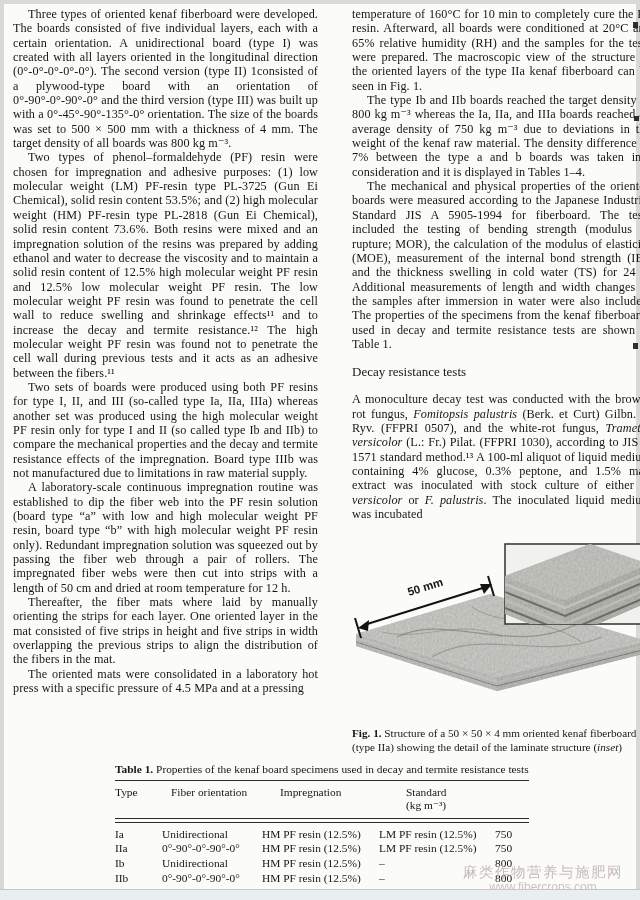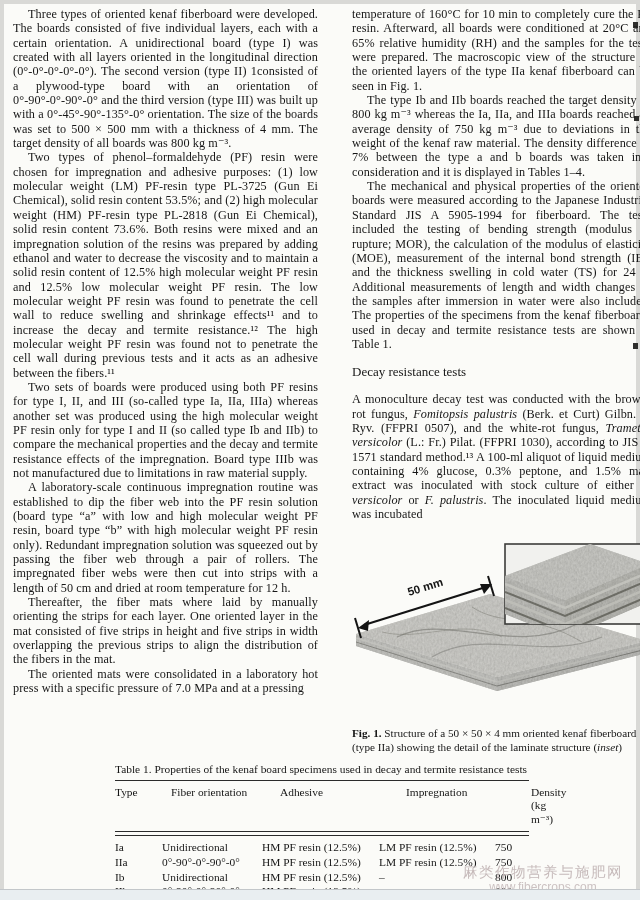--- a/index.html
+++ b/index.html
@@ -42,21 +42,21 @@
   .figure-caption{
     margin-top:13px;
     font-size:11.2px;line-height:13.4px;text-align:left;text-indent:0 !important;
   }
   .figure-caption .cap-label{font-weight:bold;}
   .table-block{
     position:absolute;left:115px;top:763px;width:414px;
     font-size:11.4px;line-height:13.6px;
   }
   .table-title{margin:0 0 3px 0;}
-  .table-title .tt-label{font-weight:normal;text-align:center;}
+  .table-title .tt-label{font-weight:bold;text-align:center;}
   .t-rule{height:0;border-top:1.2px solid #2b2b2b;}
   .t-doublerule{height:3px;border-top:1px solid #2b2b2b;border-bottom:1px solid #2b2b2b;margin-top:3px;}
   .t-grid{
     display:grid;
     grid-template-columns:47px 100px 117px 116px 34px;
     column-gap:0;
   }
   .t-grid .cell{padding:1px 2px 0 0;}
   .t-head{padding-top:4px;padding-bottom:2px;gap:9px;}
   .t-body{padding-top:4px;padding-bottom:3px;}
@@ -81,21 +81,21 @@
   <div class="edge-mark em1"></div>
   <div class="edge-mark em2"></div>
   <div class="edge-mark em3"></div>
 
   <div class="col col-left">
     <p>Three types of oriented kenaf fiberboard were developed. The boards consisted of five individual layers, each with a certain orientation. A unidirectional board (type I) was created with all layers oriented in the longitudinal direction (0°-0°-0°-0°-0°). The second version (type II) 1consisted of a plywood-type board with an orientation of 0°-90°-0°-90°-0° and the third version (type III) was built up with a 0°-45°-90°-135°-0° orientation. The size of the boards was set to 500 × 500 mm with a thickness of 4 mm. The target density of all boards was 800 kg m⁻³.</p>
     <p>Two types of phenol–formaldehyde (PF) resin were chosen for impregnation and adhesive purposes: (1) low molecular weight (LM) PF-resin type PL-3725 (Gun Ei Chemical), solid resin content 53.5%; and (2) high molecular weight (HM) PF-resin type PL-2818 (Gun Ei Chemical), solid resin content 73.6%. Both resins were mixed and an impregnation solution of the resins was prepared by adding ethanol and water to decrease the viscosity and to maintain a solid resin content of 12.5% high molecular weight PF resin and 12.5% low molecular weight PF resin. The low molecular weight PF resin was found to penetrate the cell wall to reduce swelling and shrinkage effects¹¹ and to increase the decay and termite resistance.¹² The high molecular weight PF resin was found not to penetrate the cell wall during previous tests and it acts as an adhesive between the fibers.¹¹</p>
     <p>Two sets of boards were produced using both PF resins for type I, II, and III (so-called type Ia, IIa, IIIa) whereas another set was produced using the high molecular weight PF resin only for type I and II (so called type Ib and IIb) to compare the mechanical properties and the decay and termite resistance effects of the impregnation. Board type IIIb was not manufactured due to limitations in raw material supply.</p>
     <p>A laboratory-scale continuous impregnation routine was established to dip the fiber web into the PF resin solution (board type “a” with low and high molecular weight PF resin, board type “b” with high molecular weight PF resin only). Redundant impregnation solution was squeezed out by passing the fiber web through a pair of rollers. The impregnated fiber webs were then cut into strips with a length of 50 cm and dried at room temperature for 12 h.</p>
     <p>Thereafter, the fiber mats where laid by manually orienting the strips for each layer. One oriented layer in the mat consisted of five strips in height and five strips in width overlapping the previous strips to align the distribution of the fibers in the mat.</p>
-    <p>The oriented mats were consolidated in a laboratory hot press with a specific pressure of 7.0 MPa and at a pressing</p>
+    <p>The oriented mats were consolidated in a laboratory hot press with a specific pressure of 4.5 MPa and at a pressing</p>
   </div>
 
   <div class="col col-right">
     <p class="noindent">temperature of 160°C for 10 min to completely cure the PF resin. Afterward, all boards were conditioned at 20°C and 65% relative humidity (RH) and the samples for the tests were prepared. The macroscopic view of the structure of the oriented layers of the type IIa kenaf fiberboard can be seen in Fig. 1.</p>
     <p>The type Ib and IIb boards reached the target density of 800 kg m⁻³ whereas the Ia, IIa, and IIIa boards reached an average density of 750 kg m⁻³ due to deviations in the weight of the kenaf raw material. The density difference of 7% between the type a and b boards was taken into consideration and it is displayed in Tables 1–4.</p>
     <p>The mechanical and physical properties of the oriented boards were measured according to the Japanese Industrial Standard JIS A 5905-1994 for fiberboard. The tests included the testing of bending strength (modulus of rupture; MOR), the calculation of the modulus of elasticity (MOE), measurement of the internal bond strength (IB), and the thickness swelling in cold water (TS) for 24 h. Additional measurements of length and width changes of the samples after immersion in water were also included. The properties of the specimens from the kenaf fiberboards used in decay and termite resistance tests are shown in Table 1.</p>
     <h3 class="section-heading">Decay resistance tests</h3>
     <p class="noindent"><span>A monoculture decay test was conducted with the brown-rot fungus, </span><span class="ital">Fomitopsis palustris</span><span> (Berk. et Curt) Gilbn. &amp; Ryv. (FFPRI 0507), and the white-rot fungus, </span><span class="ital">Trametes versicolor</span><span> (L.: Fr.) Pilat. (FFPRI 1030), according to JIS K 1571 standard method.¹³ A 100-ml aliquot of liquid medium containing 4% glucose, 0.3% peptone, and 1.5% malt extract was inoculated with stock culture of either </span><span class="ital">T. versicolor</span><span> or </span><span class="ital">F. palustris</span><span>. The inoculated liquid medium was incubated</span></p>
 
     <div class="figure-block">
@@ -162,23 +162,22 @@
       <div class="figure-caption"><span class="cap-label">Fig. 1.</span><span> Structure of a 50 × 50 × 4 mm oriented kenaf fiberboard (type IIa) showing the detail of the laminate structure (</span><span class="ital">inset</span><span>)</span></div>
     </div>
   </div>
 
   <div class="table-block">
     <div class="table-title"><span class="tt-label">Table 1.</span><span> Properties of the kenaf board specimens used in decay and termite resistance tests</span></div>
     <div class="t-rule"></div>
     <div class="t-grid t-head">
       <div class="cell">Type</div>
       <div class="cell">Fiber orientation</div>
-      <div class="cell">Adhesive</div>
       <div class="cell">Impregnation</div>
-      <div class="cell"><span>Density</span><span class="density-unit">(kg m⁻³)</span></div>
+      <div class="cell"><span>Standard</span><span class="density-unit">(kg m⁻³)</span></div>
     </div>
     <div class="t-doublerule"></div>
     <div class="t-grid t-body">
       <div class="cell">Ia</div>
       <div class="cell">Unidirectional</div>
       <div class="cell">HM PF resin (12.5%)</div>
       <div class="cell">LM PF resin (12.5%)</div>
       <div class="cell">750</div>
 
       <div class="cell">IIa</div>

